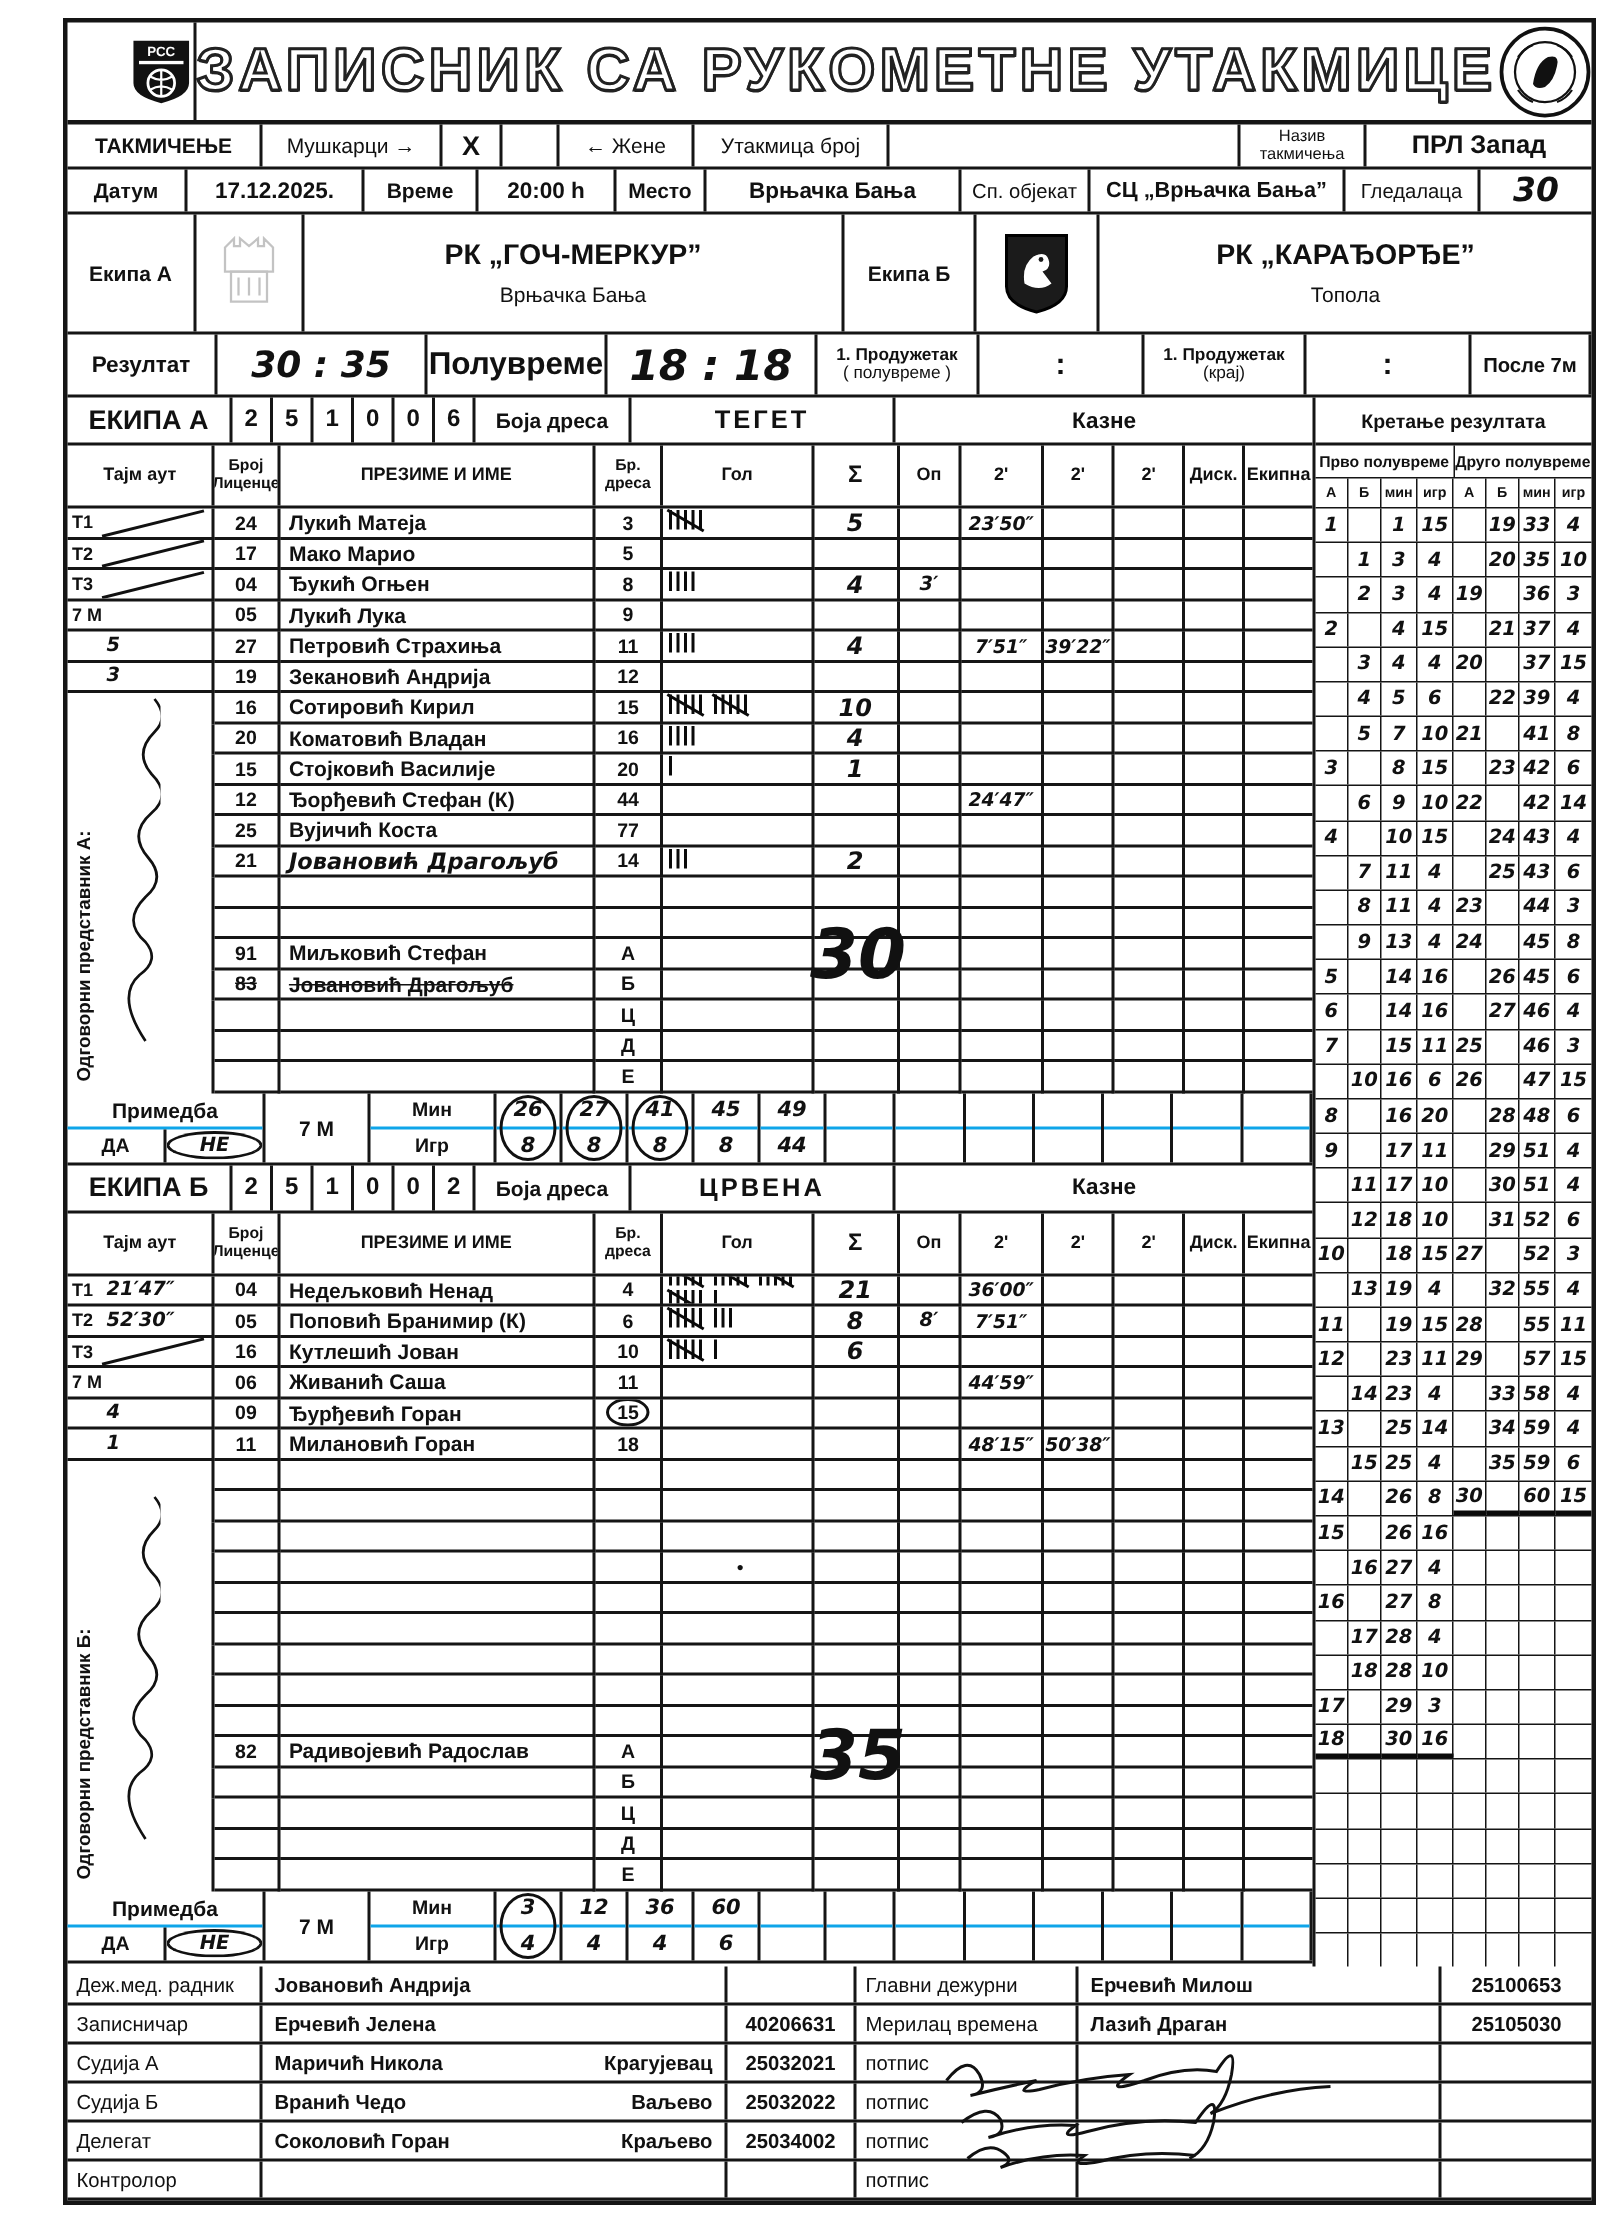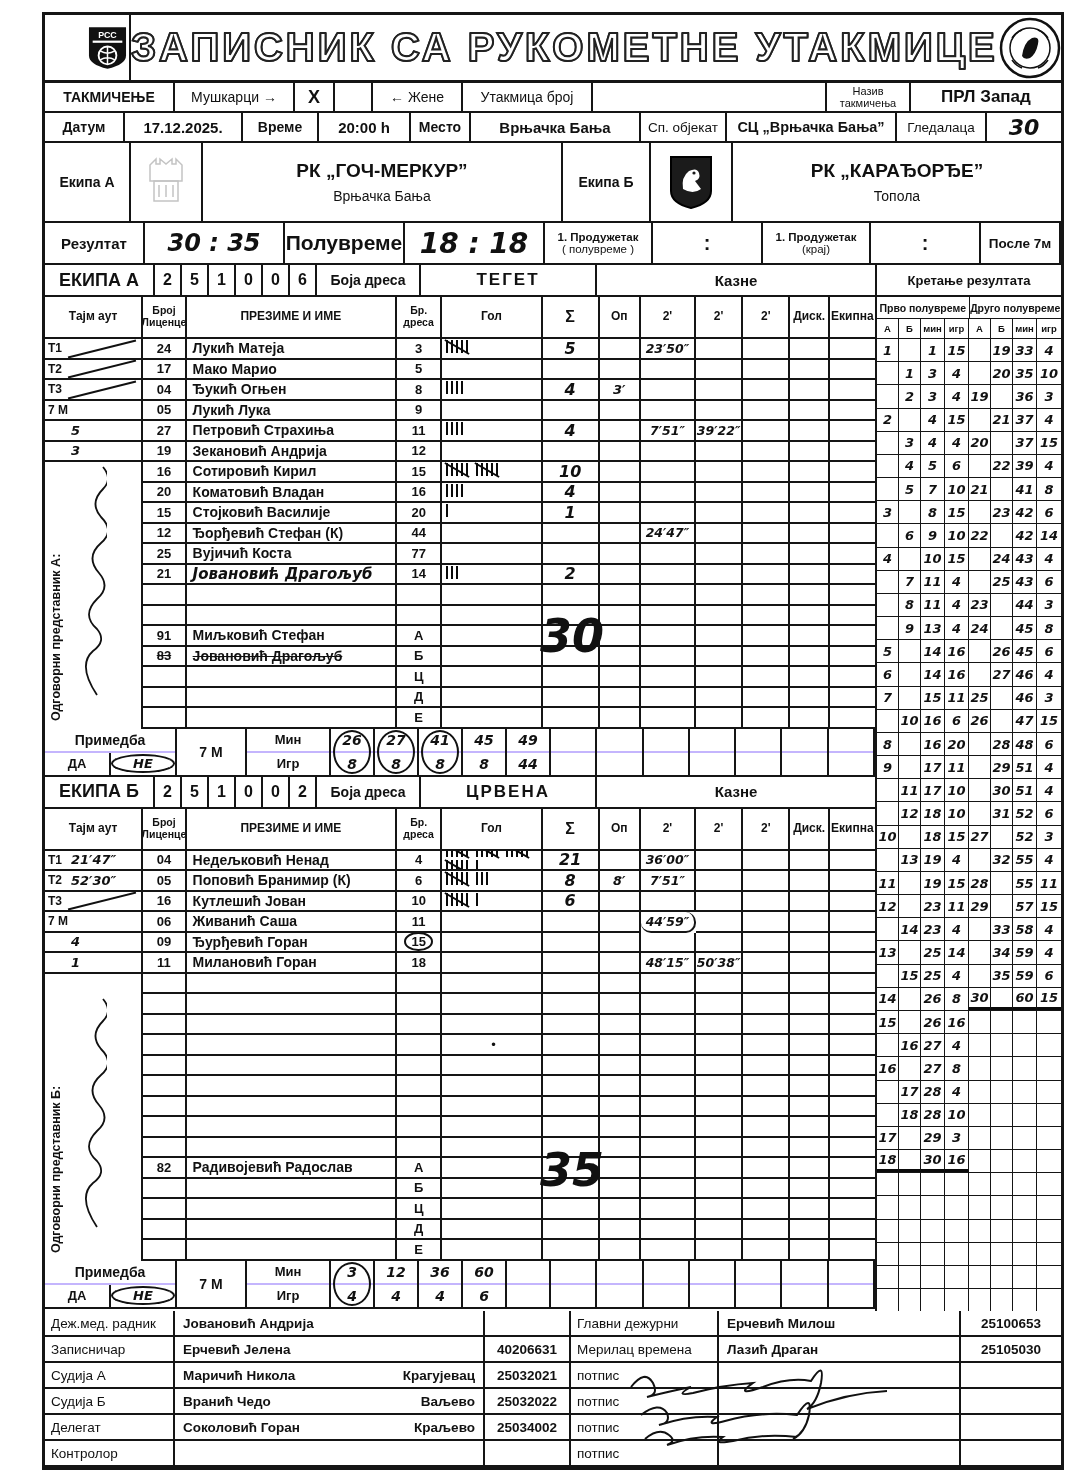--- a/index.html
+++ b/index.html
@@ -63,21 +63,21 @@
   .t i { width:2px; height:13px; background:#0a0a0a; display:block; }
   .t.five::after { content:""; position:absolute; left:-3px; top:45%; width:calc(100% + 6px); border-top:2px solid #0a0a0a; transform:rotate(30deg); }
   .bigtotal { position:absolute; font-size:46px; z-index:3; }
   .vlabel { position:absolute; writing-mode:vertical-rl; transform:rotate(180deg); font-weight:bold; font-size:12.5px; z-index:2; }
   .vsig { position:absolute; z-index:2; }
 
   
   .remark { display:flex; height:48px; border-bottom:2px solid #151515; }
   .remark .blk { border-right:2px solid #151515; display:flex; flex-direction:column; }
   .remark .half { flex:1; display:flex; align-items:center; justify-content:center; }
-  .remark .half + .half { border-top:2px solid #c4b5fd; }
+  .remark .half + .half { border-top:2px solid #0ea5e9; }
   .rm-left { width:132px; }
   .rm-left .danet { display:flex; width:100%; height:100%; }
   .rm-left .danet span { flex:1; display:flex; align-items:center; justify-content:center; font-weight:bold; font-size:13px; }
   .rm-left .danet span:first-child { border-right:2px solid #151515; }
   .rm-7m { width:70px; justify-content:center; align-items:center; display:flex; font-weight:bold; font-size:14px; }
   .rm-lab { width:84px; }
   .rm-lab .half { font-weight:bold; font-size:13px; }
   .rm-val { width:44px; position:relative; }
   .rm-val .half { font-size:14px; border-right:none; }
   .rm-val.oval::after { content:""; position:absolute; left:2px; right:2px; top:1px; bottom:1px; border:2px solid #111; border-radius:50%; }
@@ -819,21 +819,21 @@
               <span class="to-lab">7 М</span>
             </div>
             <div class="c col-lic lic-c">06</div>
             <div class="c col-name name-c">Живанић Саша</div>
             <div class="c col-dress dress-c">
               <span>11</span>
             </div>
             <div class="c col-goal goal-c"></div>
             <div class="c col-sum hw" style="font-size: 16px;"></div>
             <div class="c col-op hw"></div>
-            <div class="c col-2a hw" style="font-size: 12.5px; border-radius: 10px;">44′59″</div>
+            <div class="c col-2a hw" style="font-size: 12.5px;">44′59″</div>
             <div class="c col-2b hw" style="font-size: 12.5px;"></div>
             <div class="c col-2c hw"></div>
             <div class="c col-disk"></div>
             <div class="c col-ekip"></div>
           </div>
           <div class="prow">
             <div class="c col-to">
               <span class="to-hw hw">4</span>
             </div>
             <div class="c col-lic lic-c">09</div>

